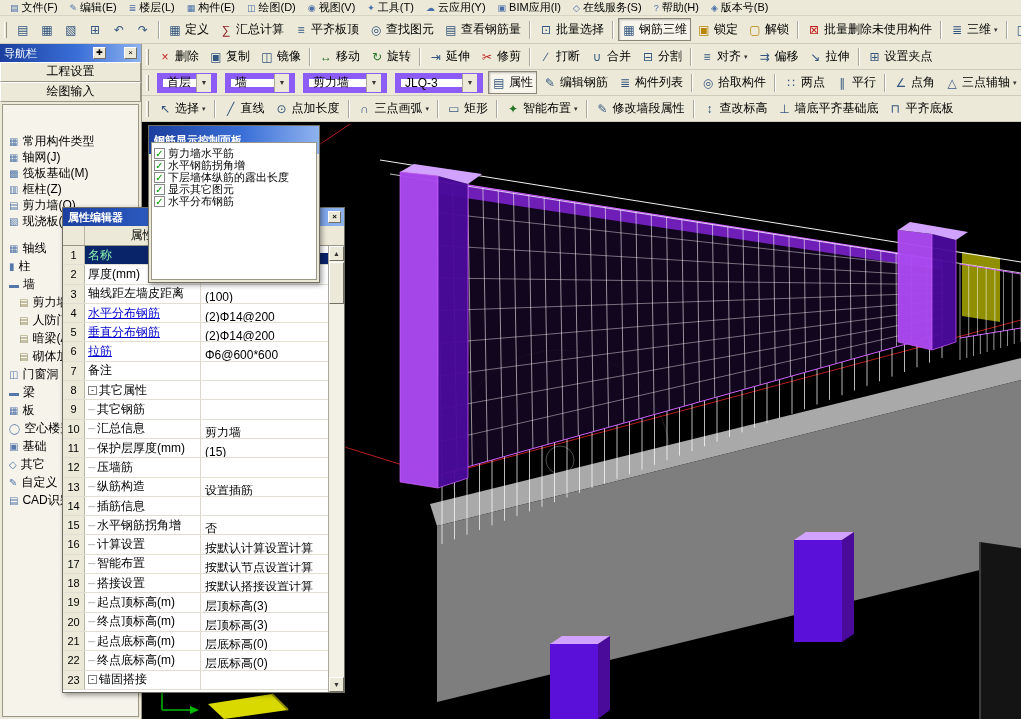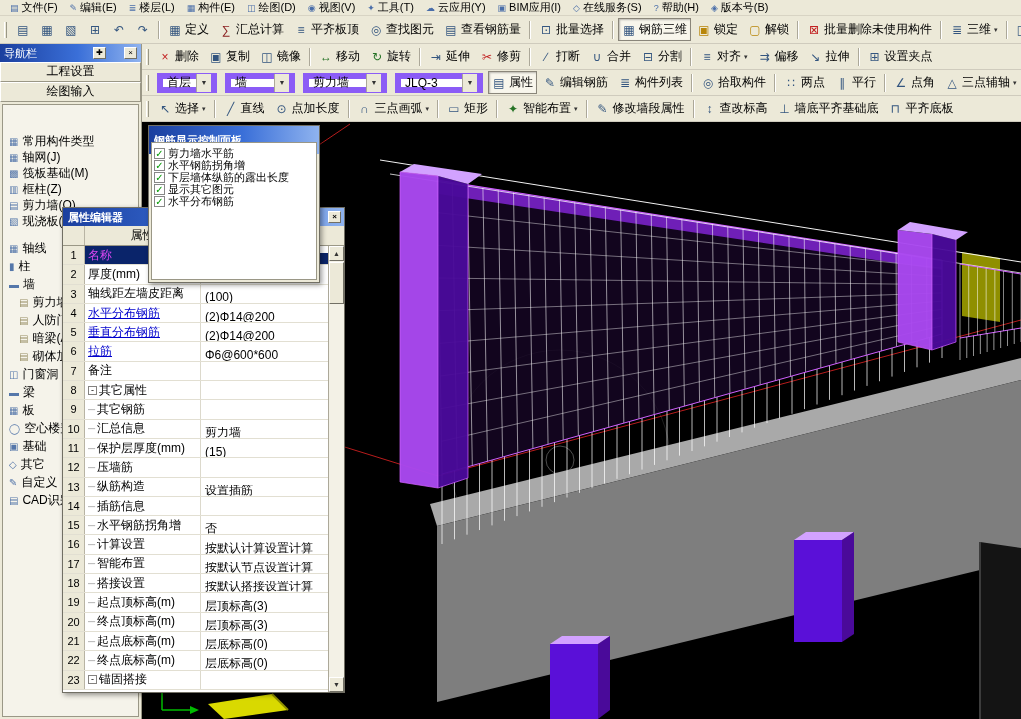--- a/index.html
+++ b/index.html
@@ -67,21 +67,21 @@
   .pe-body { flex:1; background:#fff; display:flex; overflow:hidden; }
   .prop-rows { flex:1; overflow:hidden; }
   .prow { display:flex; height:19.3px; border-bottom:1px solid #e2dfd2; font-size:12px; }
   .pnum { width:22px; flex:none; background:#ece9d8; border-right:1px solid #b8b4a4; text-align:center; line-height:18px; font-size:11px; }
   .plabel { width:116px; flex:none; border-right:1px solid #dcd9cc; display:flex; align-items:center; gap:2px; padding-left:3px; overflow:hidden; white-space:nowrap; }
   .pvalue { flex:1; display:flex; align-items:center; padding-left:4px; overflow:hidden; white-space:nowrap;margin-top:7px; }
   .twig { color:#999; font-size:10px; flex:none; }
   .twig:empty, .pexp:empty { display:none; }
   .pexp { width:9px; height:9px; border:1px solid #848280; background:#fff; font-size:9px; line-height:7px; text-align:center; flex:none; }
   .prow.selected .plabel, .prow.selected .pvalue { background:#0a246a; }
-  .prow.selected .ptext { color:#d946ef; }
+  .prow.selected .ptext { color:#86efac; }
   .prow.link .ptext { color:#0000cc; text-decoration:underline; }
   .vscroll { width:16px; flex:none; background:#f3f1e6; border-left:1px solid #aca899; display:flex; flex-direction:column; }
   .sarrow { height:15px; flex:none; background:#ece9d8; border:1px solid #fff; border-right-color:#716f64; border-bottom-color:#716f64; font-size:7px; text-align:center; line-height:13px; color:#333; }
   .sthumb { height:42px; flex:none; background:#ece9d8; border:1px solid #fff; border-right-color:#716f64; border-bottom-color:#716f64; margin:1px 0; }
   .strack { flex:1; }
 </style>
 </head>
 <body>
 
 <div class="menubar">

